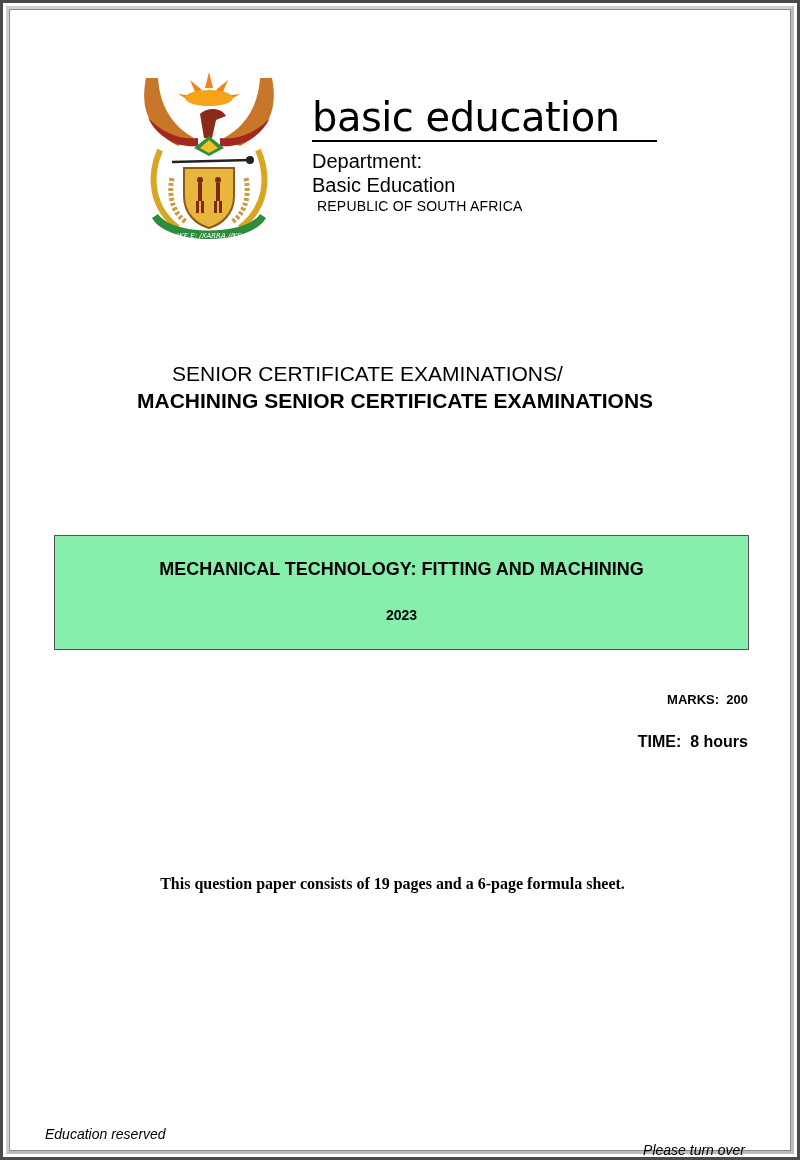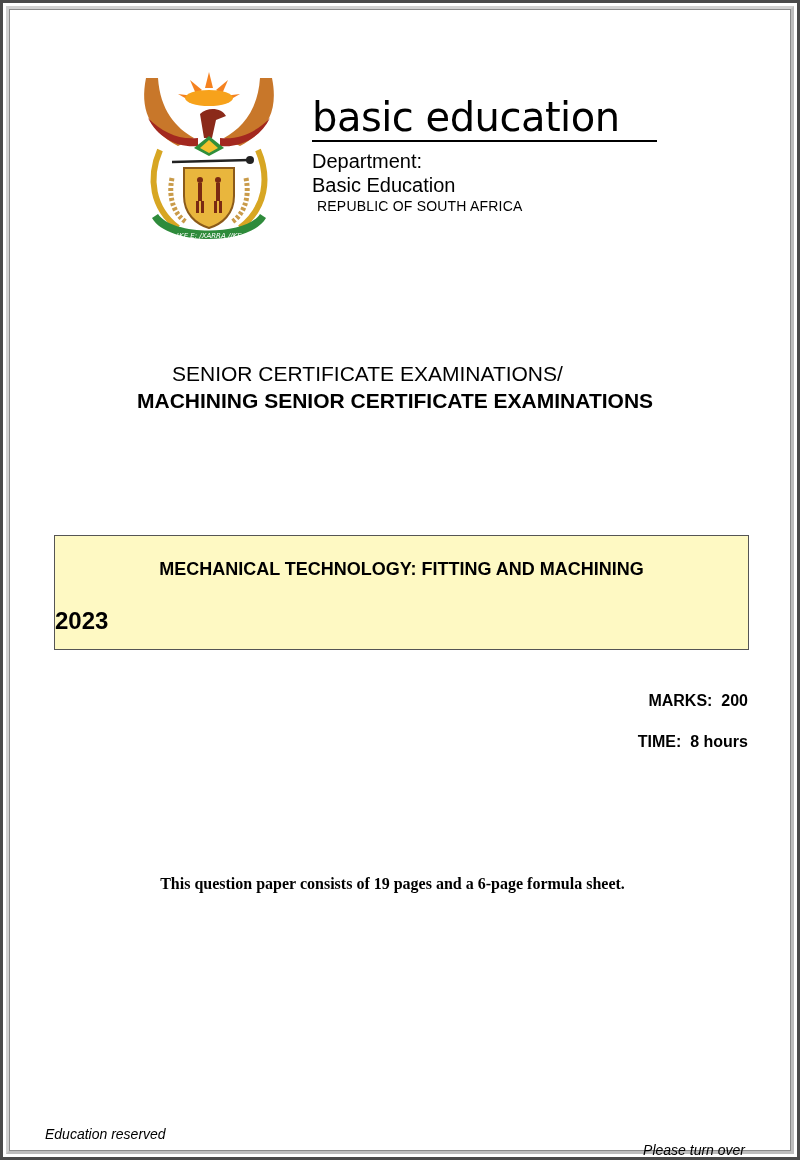--- a/index.html
+++ b/index.html
@@ -8,24 +8,24 @@
     .frame-inner { position: absolute; left: 3px; top: 3px; right: 3px; bottom: 3px; border: 3px solid #bdbdbd; border-top-color: #d0d0d0; border-left-color: #d0d0d0; box-sizing: border-box; }
     .frame-inner2 { position: absolute; left: 6px; top: 6px; right: 6px; bottom: 6px; border: 1px solid #8a8a8a; }
     .logo { position: absolute; left: 138px; top: 68px; width: 142px; height: 178px; }
     .brand { position: absolute; left: 312px; top: 94px; }
     .brand-title { font-family: "DejaVu Sans", sans-serif; font-size: 40px; letter-spacing: -0.5px; line-height: 46px; font-weight: normal; }
     .brand-rule { position: absolute; left: 312px; top: 140px; width: 345px; height: 2px; background: #000; }
     .dept { position: absolute; left: 312px; top: 149px; font-size: 20px; line-height: 24px; }
     .rsa { position: absolute; left: 317px; top: 198px; font-size: 14px; font-weight: normal; letter-spacing: 0.2px; }
     .exam1 { position: absolute; left: 172px; top: 362px; font-size: 21px; font-weight: normal; }
     .exam2 { position: absolute; left: 137px; top: 389px; font-size: 21px; font-weight: bold; }
-    .subject-box { position: absolute; left: 54px; top: 535px; width: 695px; height: 115px; background: #fef9c3; border: 1px solid #555; box-sizing: border-box; }
+    .subject-box { position: absolute; left: 54px; top: 535px; width: 695px; height: 115px; background: #86efac; border: 1px solid #555; box-sizing: border-box; }
     .subject-title { position: absolute; left: 0; right: 0; top: 23px; text-align: center; font-size: 18px; font-weight: bold; }
-    .subject-year { position: absolute; left: 0; right: 0; top: 71px; text-align: left; font-size: 24px; font-weight: bold; }
-    .marks { position: absolute; right: 52px; top: 692px; font-size: 16px; font-weight: bold; white-space: pre; margin-left: 28px; }
+    .subject-year { position: absolute; left: 0; right: 0; top: 71px; text-align: center; font-size: 14px; font-weight: bold; }
+    .marks { position: absolute; right: 52px; top: 692px; font-size: 13px; font-weight: bold; white-space: pre; margin-left: 28px; }
     .time { position: absolute; right: 52px; top: 733px; font-size: 16px; font-weight: bold; white-space: pre; }
     .pages { position: absolute; left: 0; width: 785px; text-align: center; top: 875px; font-size: 16px; font-weight: bold; font-family: Liberation Serif, serif; }
     .footer-left { position: absolute; left: 45px; top: 1126px; font-size: 14px; font-style: italic; }
     .footer-right { position: absolute; right: 55px; top: 1126px; font-size: 14px; font-style: italic; margin-top: 16px; }
   </style>
 </head>
 <body>
 
 <div class="frame">
   <div class="frame-inner"></div>

